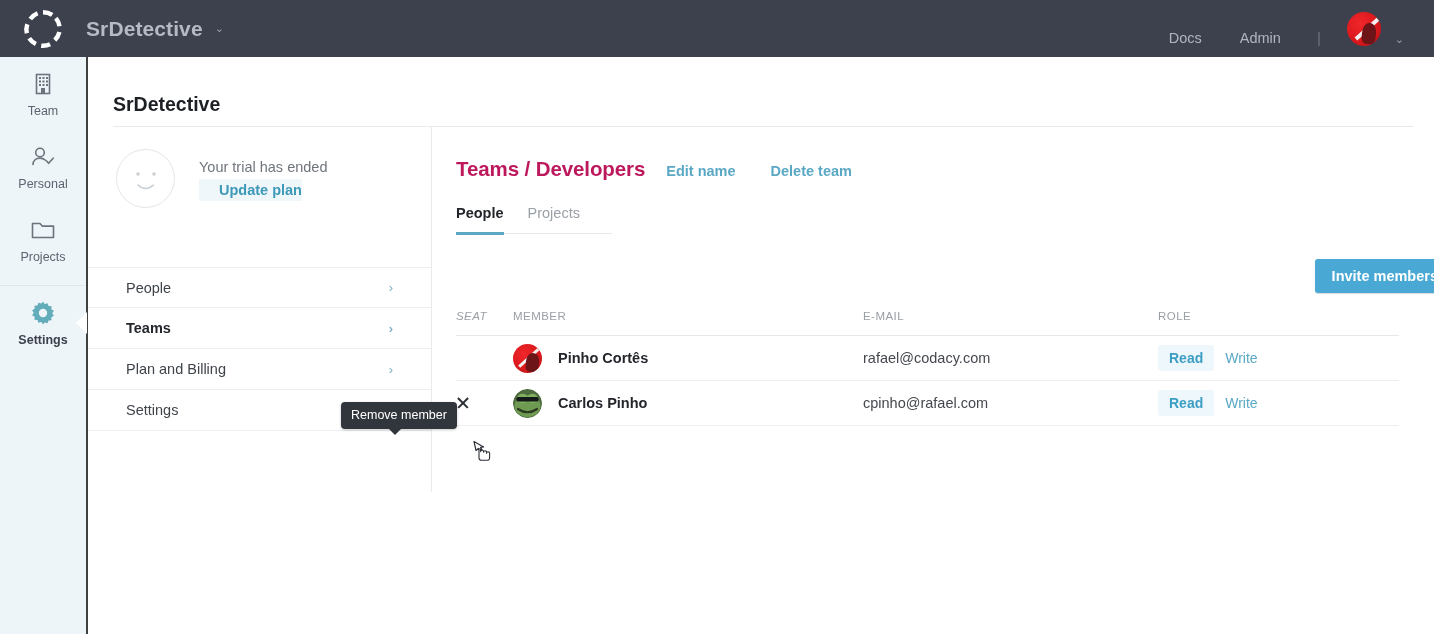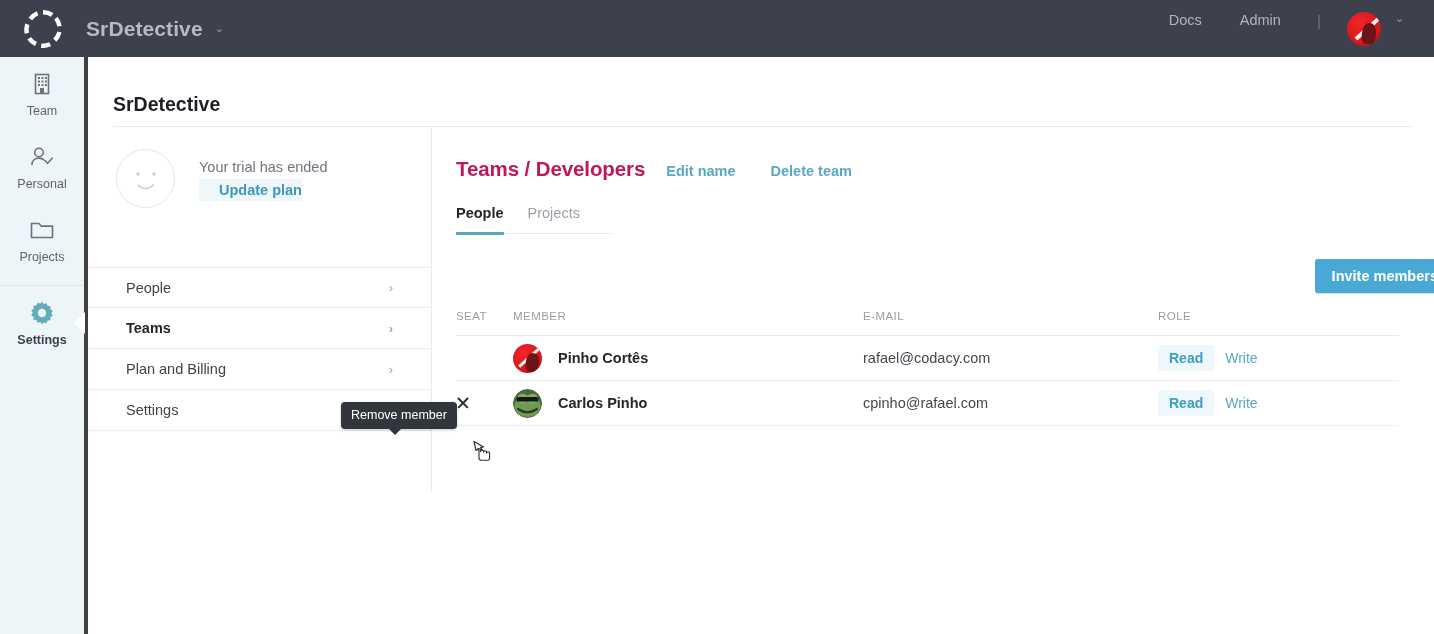--- a/index.html
+++ b/index.html
@@ -27,21 +27,21 @@
     margin-left: 22px;
     color: #b5bac4;
     font-size: 21px; font-weight: bold;
     letter-spacing: .1px;
   }
   .brand-caret {
     margin-left: 12px; color: #9aa0ab; font-size: 11px;
     line-height: 1;
   }
   .topbar-right {
-    margin-left: auto; display: flex; align-items: flex-start;
+    margin-left: auto; display: flex; align-items: flex-end;
     margin-right: 30px; gap: 0;
   }
   .topnav-link {
     color: #b0b5bf; font-size: 14.5px;
     margin-left: 38px; text-decoration: none; cursor: pointer;
   }
   .topnav-sep {
     color: #6f7580; margin-left: 36px; font-size: 15px;
   }
   .avatar-red {
@@ -64,21 +64,21 @@
     background: #6d1418; border-radius: 46% 46% 30% 30%;
     transform: rotate(6deg);
   }
   .avatar-caret { margin-left: 14px; color: #9aa0ab; font-size: 11px; }
 
   
   .rail {
     position: absolute; top: 57px; left: 0;
     width: 88px; height: 577px;
     background: #eef5f8;
-    border-right: 4px solid #404040;
+    border-right: 2px solid #404040;
   }
   .rail-item {
     height: 73px; width: 100%;
     display: flex; flex-direction: column;
     align-items: center; justify-content: center;
     cursor: pointer; position: relative;
     gap: 7px;
   }
   .rail-item .rail-label {
     font-size: 12.5px; color: #5d6470; line-height: 1;
@@ -166,21 +166,21 @@
   table.members { width: 943px; border-collapse: collapse; margin-top: 18px; }
   table.members th {
     text-align: left; font-size: 11.5px; font-weight: normal;
     color: #9a9fa6; letter-spacing: .45px; padding: 0 0 13px 0;
     border-bottom: 1px solid #e6e8ea;
   }
   table.members td {
     padding: 0; border-bottom: 1px solid #eceef0; height: 45px;
     vertical-align: middle;
   }
-  .th-seat { width: 57px; }
+  .th-seat { width: 57px; font-style: italic; }
   .th-member { width: 350px; }
   .th-email { width: 295px; }
   .th-role { width: 241px; }
 
   .seat-cell { position: relative; }
   .remove-x { width: 14px; height: 14px; position: relative; cursor: pointer; }
   .remove-x::before, .remove-x::after {
     content: ""; position: absolute; left: 0; top: 6px;
     width: 14px; height: 1.6px; background: #2b2f35;
   }

